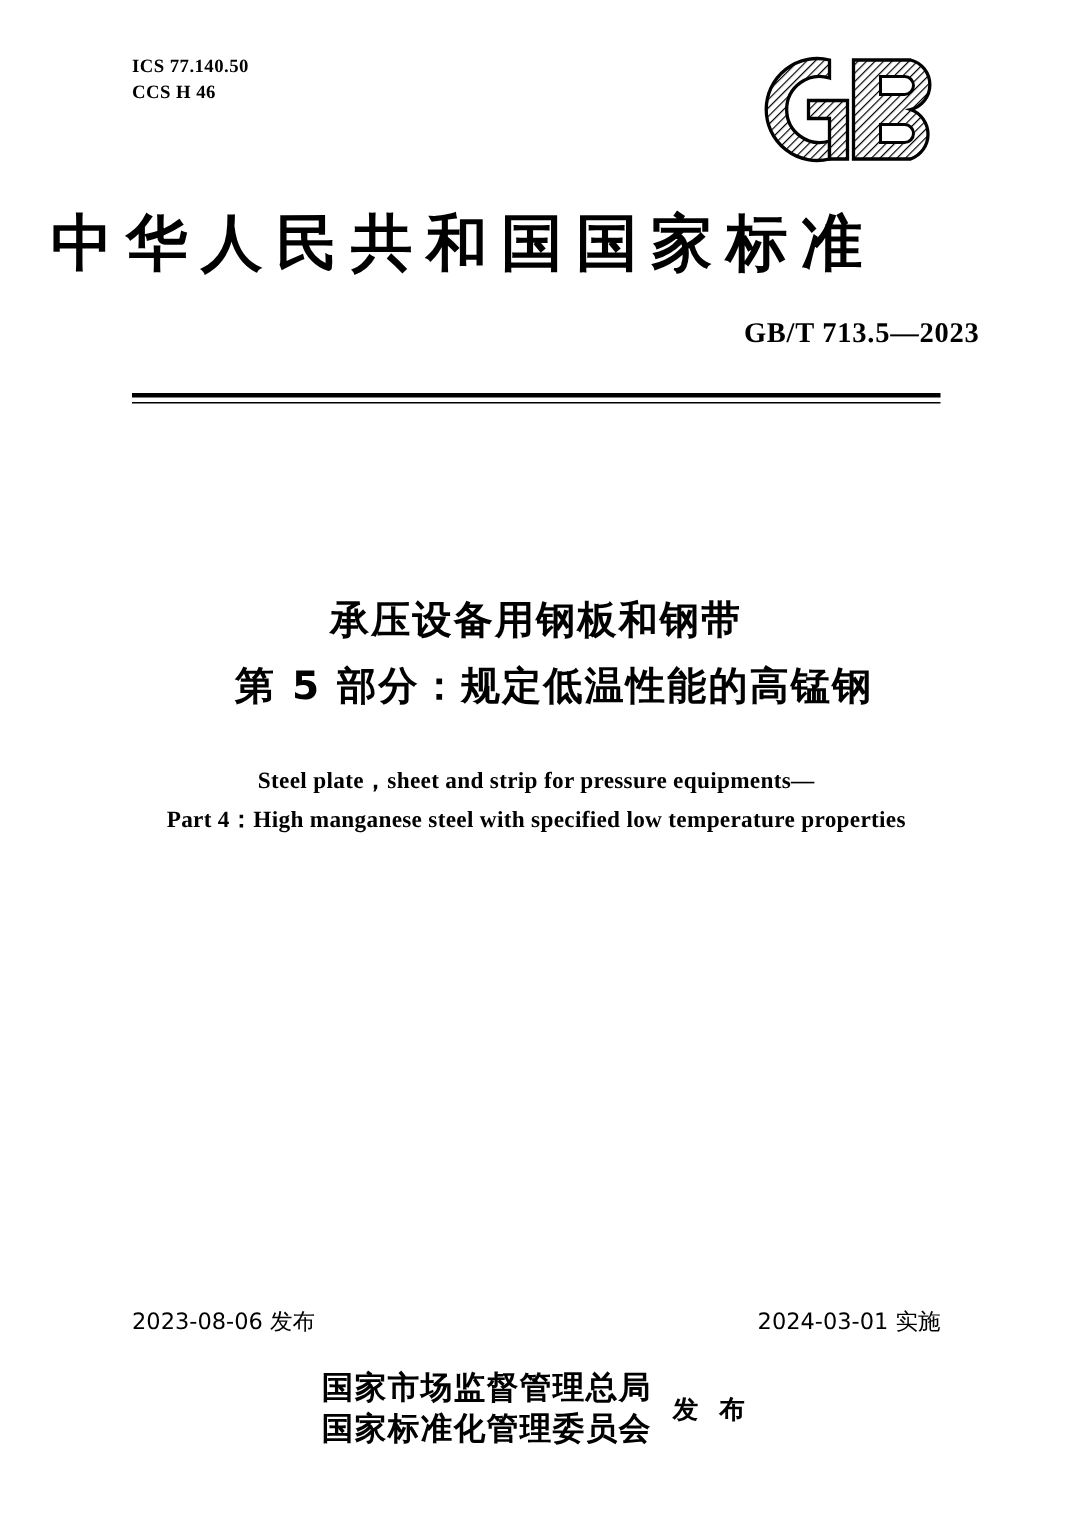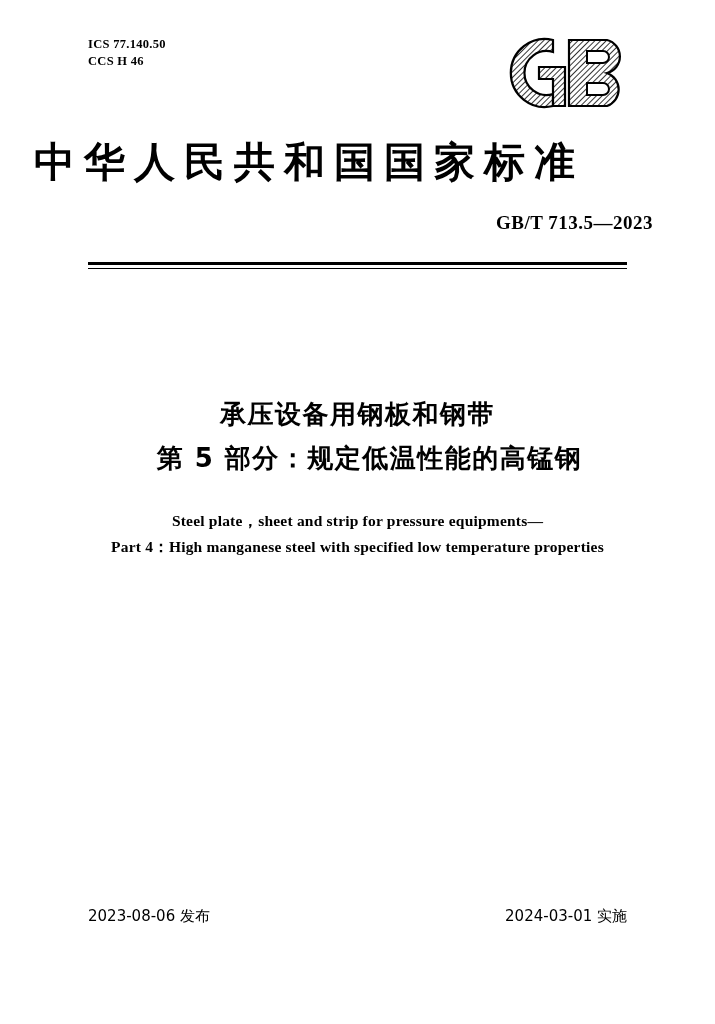--- a/index.html
+++ b/index.html
@@ -124,21 +124,20 @@
   
   .date-row {
     position: absolute;
     left: 88px;
     top: 872px;
     width: 539px;
     height: 22px;
     font-family: "DejaVu Sans", sans-serif;
     font-size: 15px;
     font-weight: normal;
-    margin-top: 35px;
   }
   .date-left {
     position: absolute;
     left: 0;
     top: 0;
     white-space: nowrap;
   }
   .date-right {
     position: absolute;
     right: 0;
@@ -231,14 +230,22 @@
   <div class="en-title">
     <div>Steel plate，sheet and strip for pressure equipments—</div>
     <div>Part 4：High manganese steel with specified low temperature properties</div>
   </div>
 
   <div class="date-row">
     <span class="date-left">2023-08-06 发布</span>
     <span class="date-right">2024-03-01 实施</span>
   </div>
 
+  <div class="issuer">
+    <span class="issuer-inner">
+      <span class="issuer-names">
+        <span style="display:block">国家市场监督管理总局</span>
+        <span style="display:block">国家标准化管理委员会</span>
+      </span><span class="issuer-verb">发 布</span>
+    </span>
+  </div>
 
 </div>
 
 </body></html>

